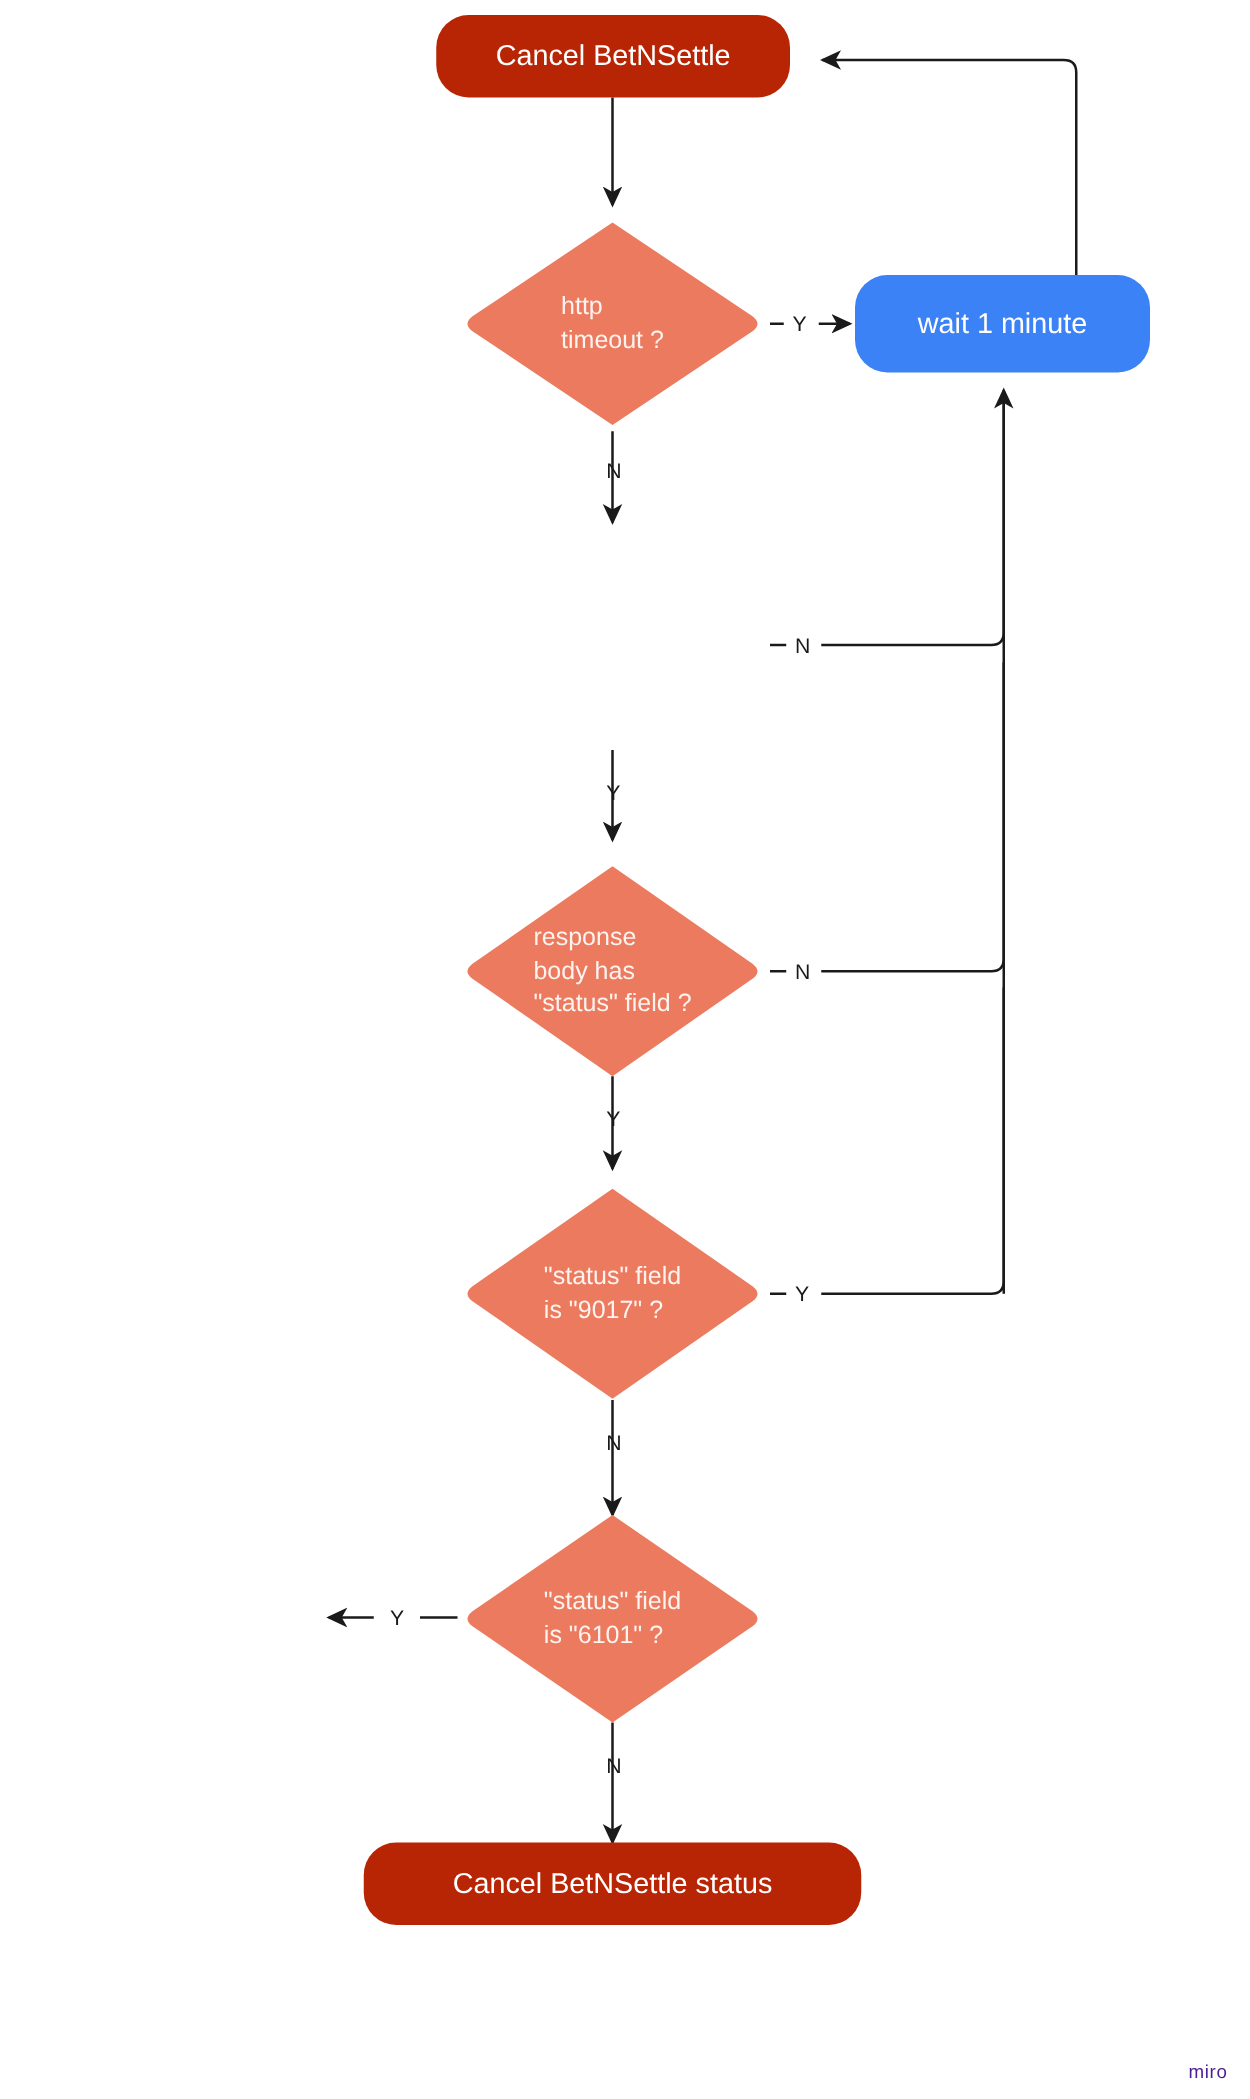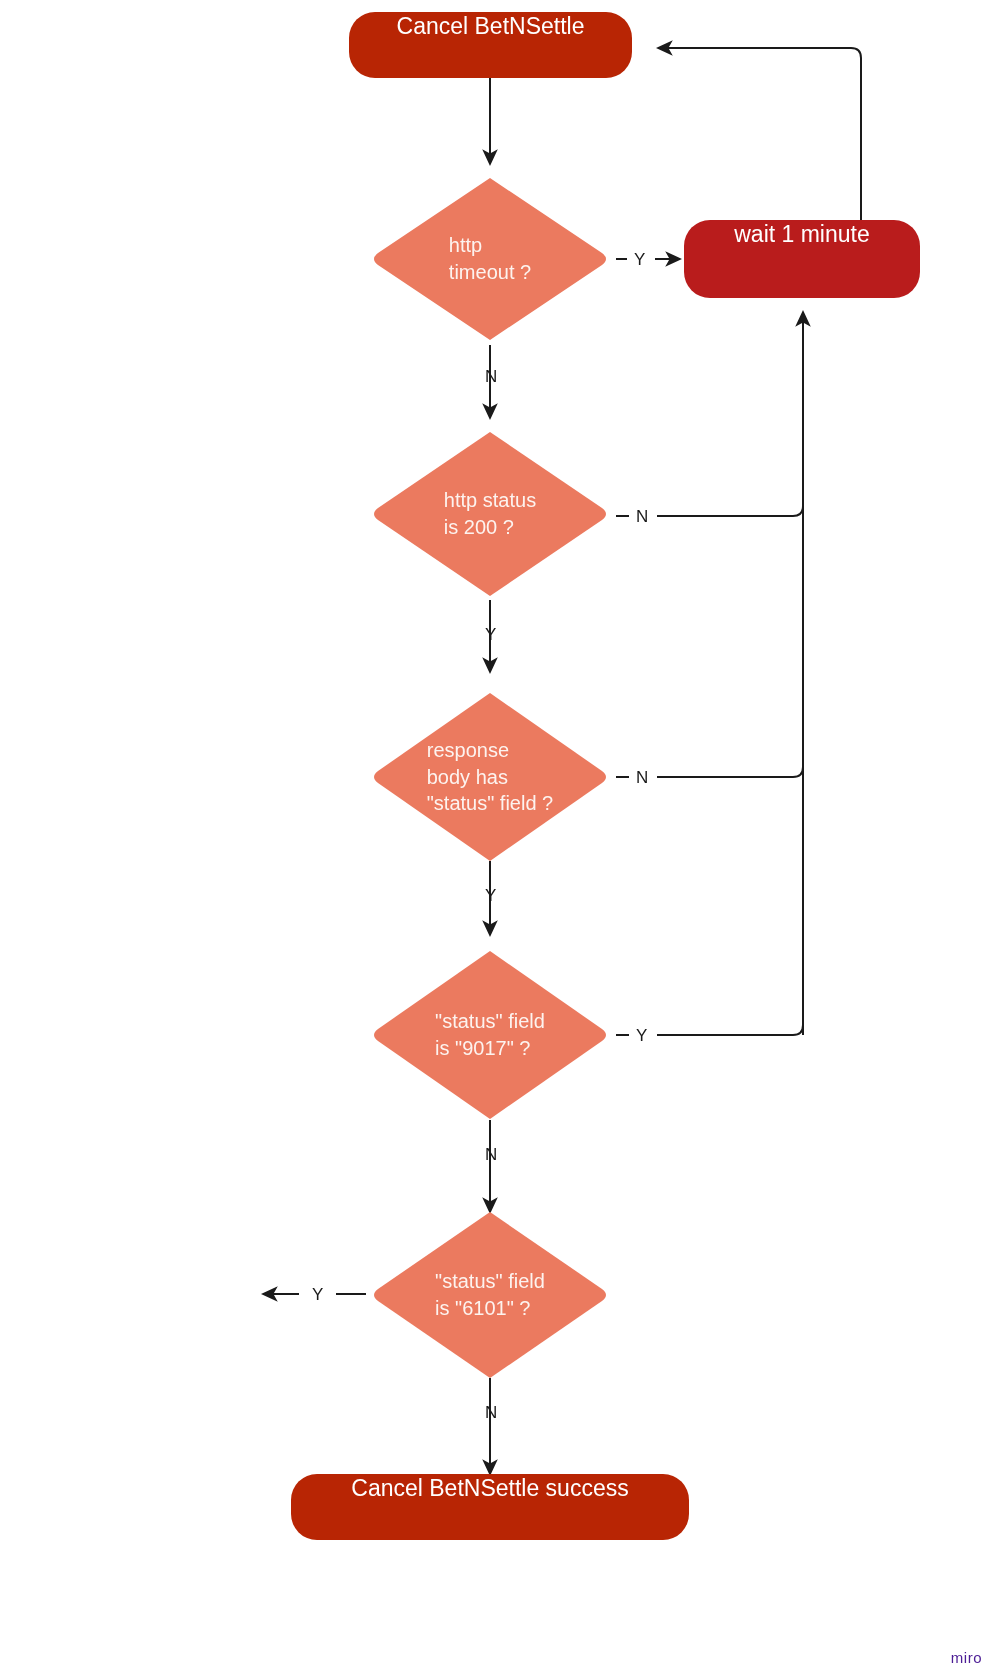--- a/index.html
+++ b/index.html
@@ -22,32 +22,33 @@
     left: 0;
     top: 0;
     width: 1000px;
     height: 1679px;
     pointer-events: none;
   }
   .node {
     position: absolute;
     box-sizing: border-box;
     display: flex;
+    align-items: center;
     justify-content: center;
     text-align: center;
     color: #ffffff;
     line-height: 1.28;
   }
   .term {
     border-radius: 26px;
     font-size: 23px;
     padding: 0 18px;
   }
   .term.red { background: #b82504; }
-  .term.teal { background: #b91c1c; }
+  .term.teal { background: #3b82f6; }
   .diamond-wrap {
     position: absolute;
   }
   .diamond-shape {
     position: absolute;
     left: 0; top: 0;
     width: 100%; height: 100%;
   }
   .diamond-label {
     position: absolute;
@@ -131,27 +132,20 @@
       <path d="M120 4 L232 79 Q240 85 232 91 L120 166 Q120 170 120 166 L8 91 Q0 85 8 79 Z" fill="#eb7a5f"></path>
     </svg>
     <div class="diamond-label">http
 timeout ?</div>
   </div>
 
   <div class="node term teal" style="left:684px; top:220px; width:236px; height:78px;">
     <span>wait 1 minute</span>
   </div>
 
-  <div class="diamond-wrap" style="left:370px; top:428px; width:240px; height:172px;">
-    <svg class="diamond-shape" viewBox="0 0 240 172">
-      <path d="M120 4 L232 80 Q240 86 232 92 L120 168 L8 92 Q0 86 8 80 Z" fill="#eb7a5f"></path>
-    </svg>
-    <div class="diamond-label">http status
-is 200 ?</div>
-  </div>
 
   <div class="diamond-wrap" style="left:370px; top:689px; width:240px; height:176px;">
     <svg class="diamond-shape" viewBox="0 0 240 176">
       <path d="M120 4 L232 82 Q240 88 232 94 L120 172 L8 94 Q0 88 8 82 Z" fill="#eb7a5f"></path>
     </svg>
     <div class="diamond-label">response
 body has
 "status" field ?</div>
   </div>
 
@@ -166,21 +160,21 @@
   <div class="diamond-wrap" style="left:370px; top:1208px; width:240px; height:174px;">
     <svg class="diamond-shape" viewBox="0 0 240 174">
       <path d="M120 4 L232 81 Q240 87 232 93 L120 170 L8 93 Q0 87 8 81 Z" fill="#eb7a5f"></path>
     </svg>
     <div class="diamond-label">"status" field
 is "6101" ?</div>
   </div>
 
 
   <div class="node term red" style="left:291px; top:1474px; width:398px; height:66px;">
-    <span>Cancel BetNSettle success</span>
+    <span>Cancel BetNSettle status</span>
   </div>
 
   <div class="edge-label" style="left:634px; top:251px;">Y</div>
 
   <div class="edge-label" style="left:485px; top:368px;">N</div>
 
   <div class="edge-label" style="left:636px; top:508px;">N</div>
 
   <div class="edge-label" style="left:485px; top:626px;">Y</div>
 

